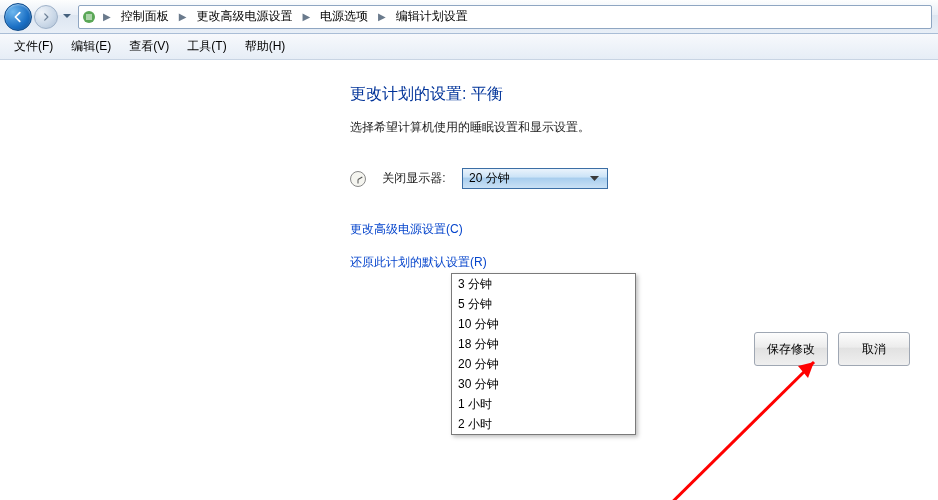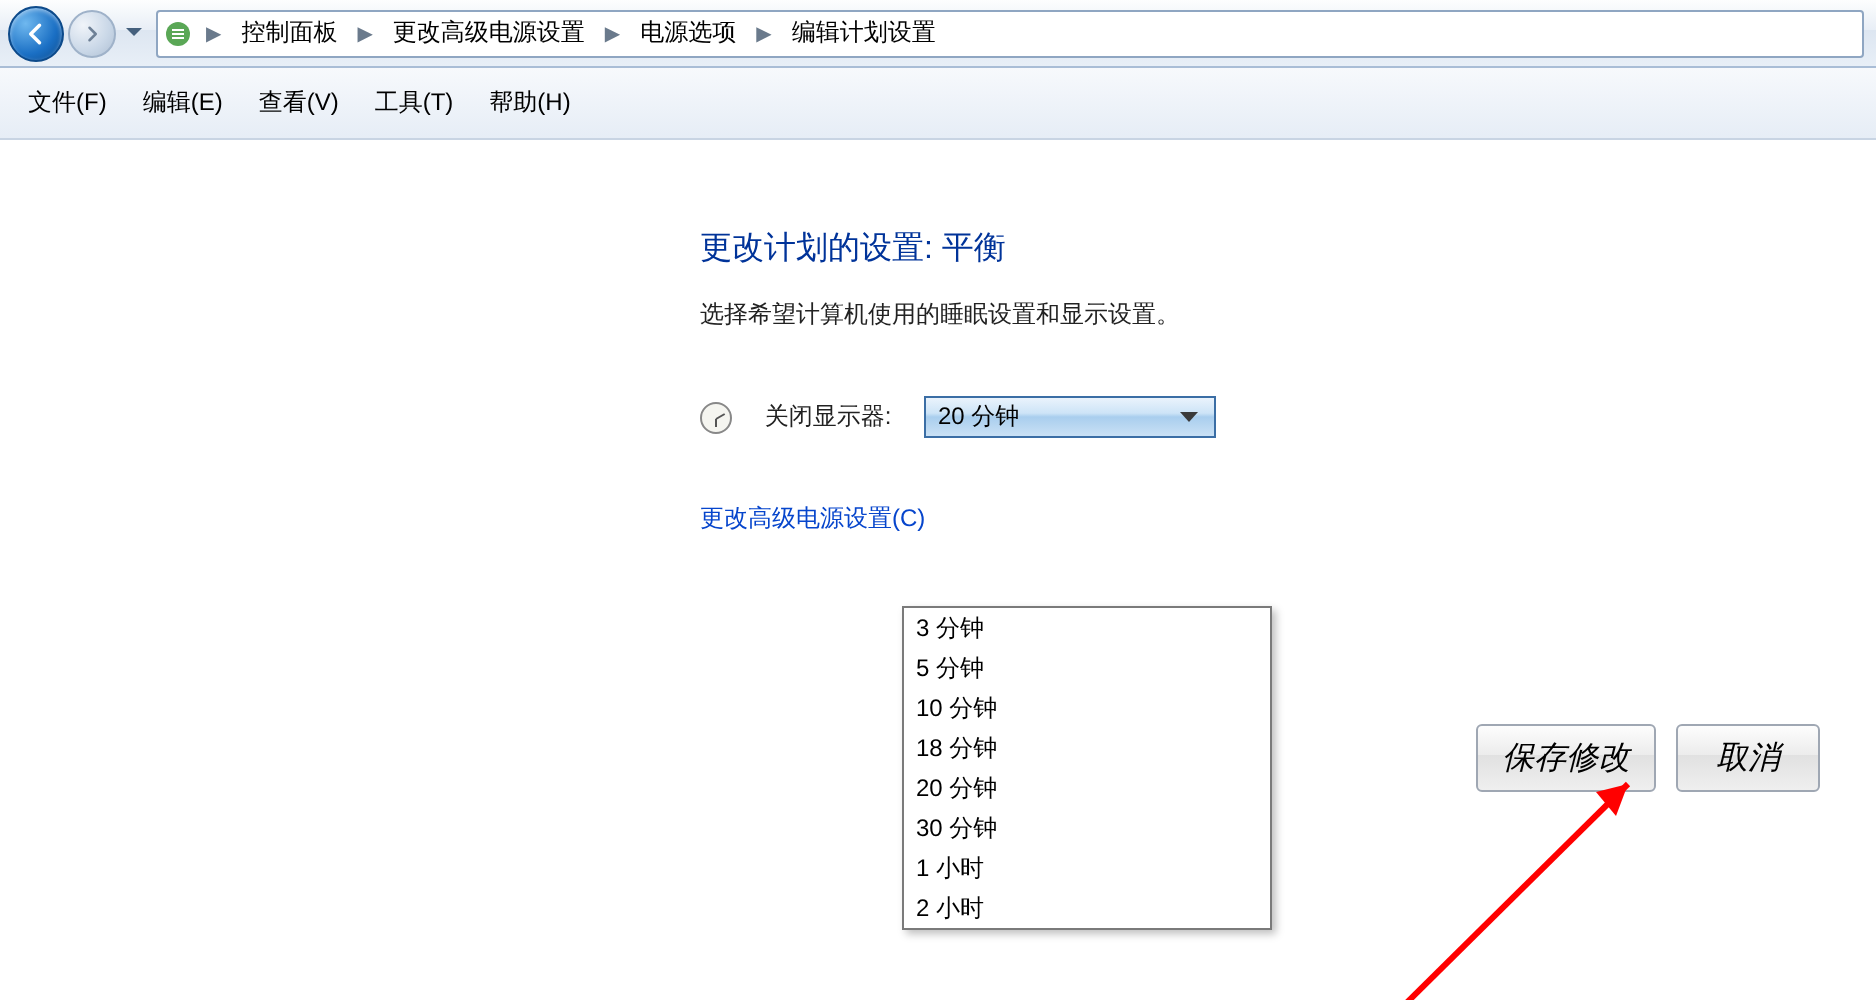--- a/index.html
+++ b/index.html
@@ -59,38 +59,37 @@
   .bc-icon {
     width: 16px; height: 16px;
     display: flex; align-items: center; justify-content: center;
     color: #2f7a2f;
   }
   .bc-sep { color: #6a7a8c; font-size: 10px; padding: 0 4px; }
   .bc-item { padding: 2px 4px; white-space: nowrap; cursor: pointer; }
 
   
   .menu-bar {
-    height: 36px;
+    height: 26px;
     background: linear-gradient(#f7f9fc, #e6edf6);
     border-bottom: 1px solid #c8d4e3;
     display: flex;
     align-items: center;
     padding: 0 6px;
     gap: 2px;
   }
   .menu-item {
     padding: 2px 8px;
     cursor: pointer;
   }
 
   
   .content {
     padding: 24px 0 0 0;
     position: relative;
-    margin-top: 20px;
   }
   .page-title {
     color: #003399;
     font-size: 16px;
     margin-left: 350px;
     margin-bottom: 14px;
   }
   .page-desc {
     margin-left: 350px;
     margin-bottom: 32px;
@@ -149,24 +148,23 @@
     top: 272px;
     display: flex;
     gap: 10px;
   }
   .btn {
     min-width: 72px;
     height: 34px;
     border: 1px solid #9fa7b3;
     background: linear-gradient(#fdfdfd, #ececec 45%, #e1e1e1 46%, #efefef);
     border-radius: 3px;
-    font-size: 16px;
+    font-size: 12px;
     cursor: pointer;
     padding: 0 12px;
-    font-style: italic;
   }
 
   
   .dropdown-list {
     position: absolute;
     left: 451px;
     top: 213px;
     width: 185px;
     background: #fff;
     border: 1px solid #7a7a7a;
@@ -247,20 +245,21 @@
       <span class="combo-text">20 分钟</span>
       <span class="combo-arrow">
         <svg viewBox="0 0 9 6">
             <path d="M0 0 L4.5 5 L9 0 Z" fill="#3a3a3a"></path>
           </svg>
       </span>
     </div>
   </div>
 
   <span class="link">更改高级电源设置(C)</span>
+  <span class="link">还原此计划的默认设置(R)</span>
 
   <div class="buttons-row">
     <button class="btn">保存修改</button>
     <button class="btn">取消</button>
   </div>
 
   <div class="dropdown-list" id="dd-list">
       <div class="opt">3 分钟</div>
       <div class="opt">5 分钟</div>
       <div class="opt">10 分钟</div>

